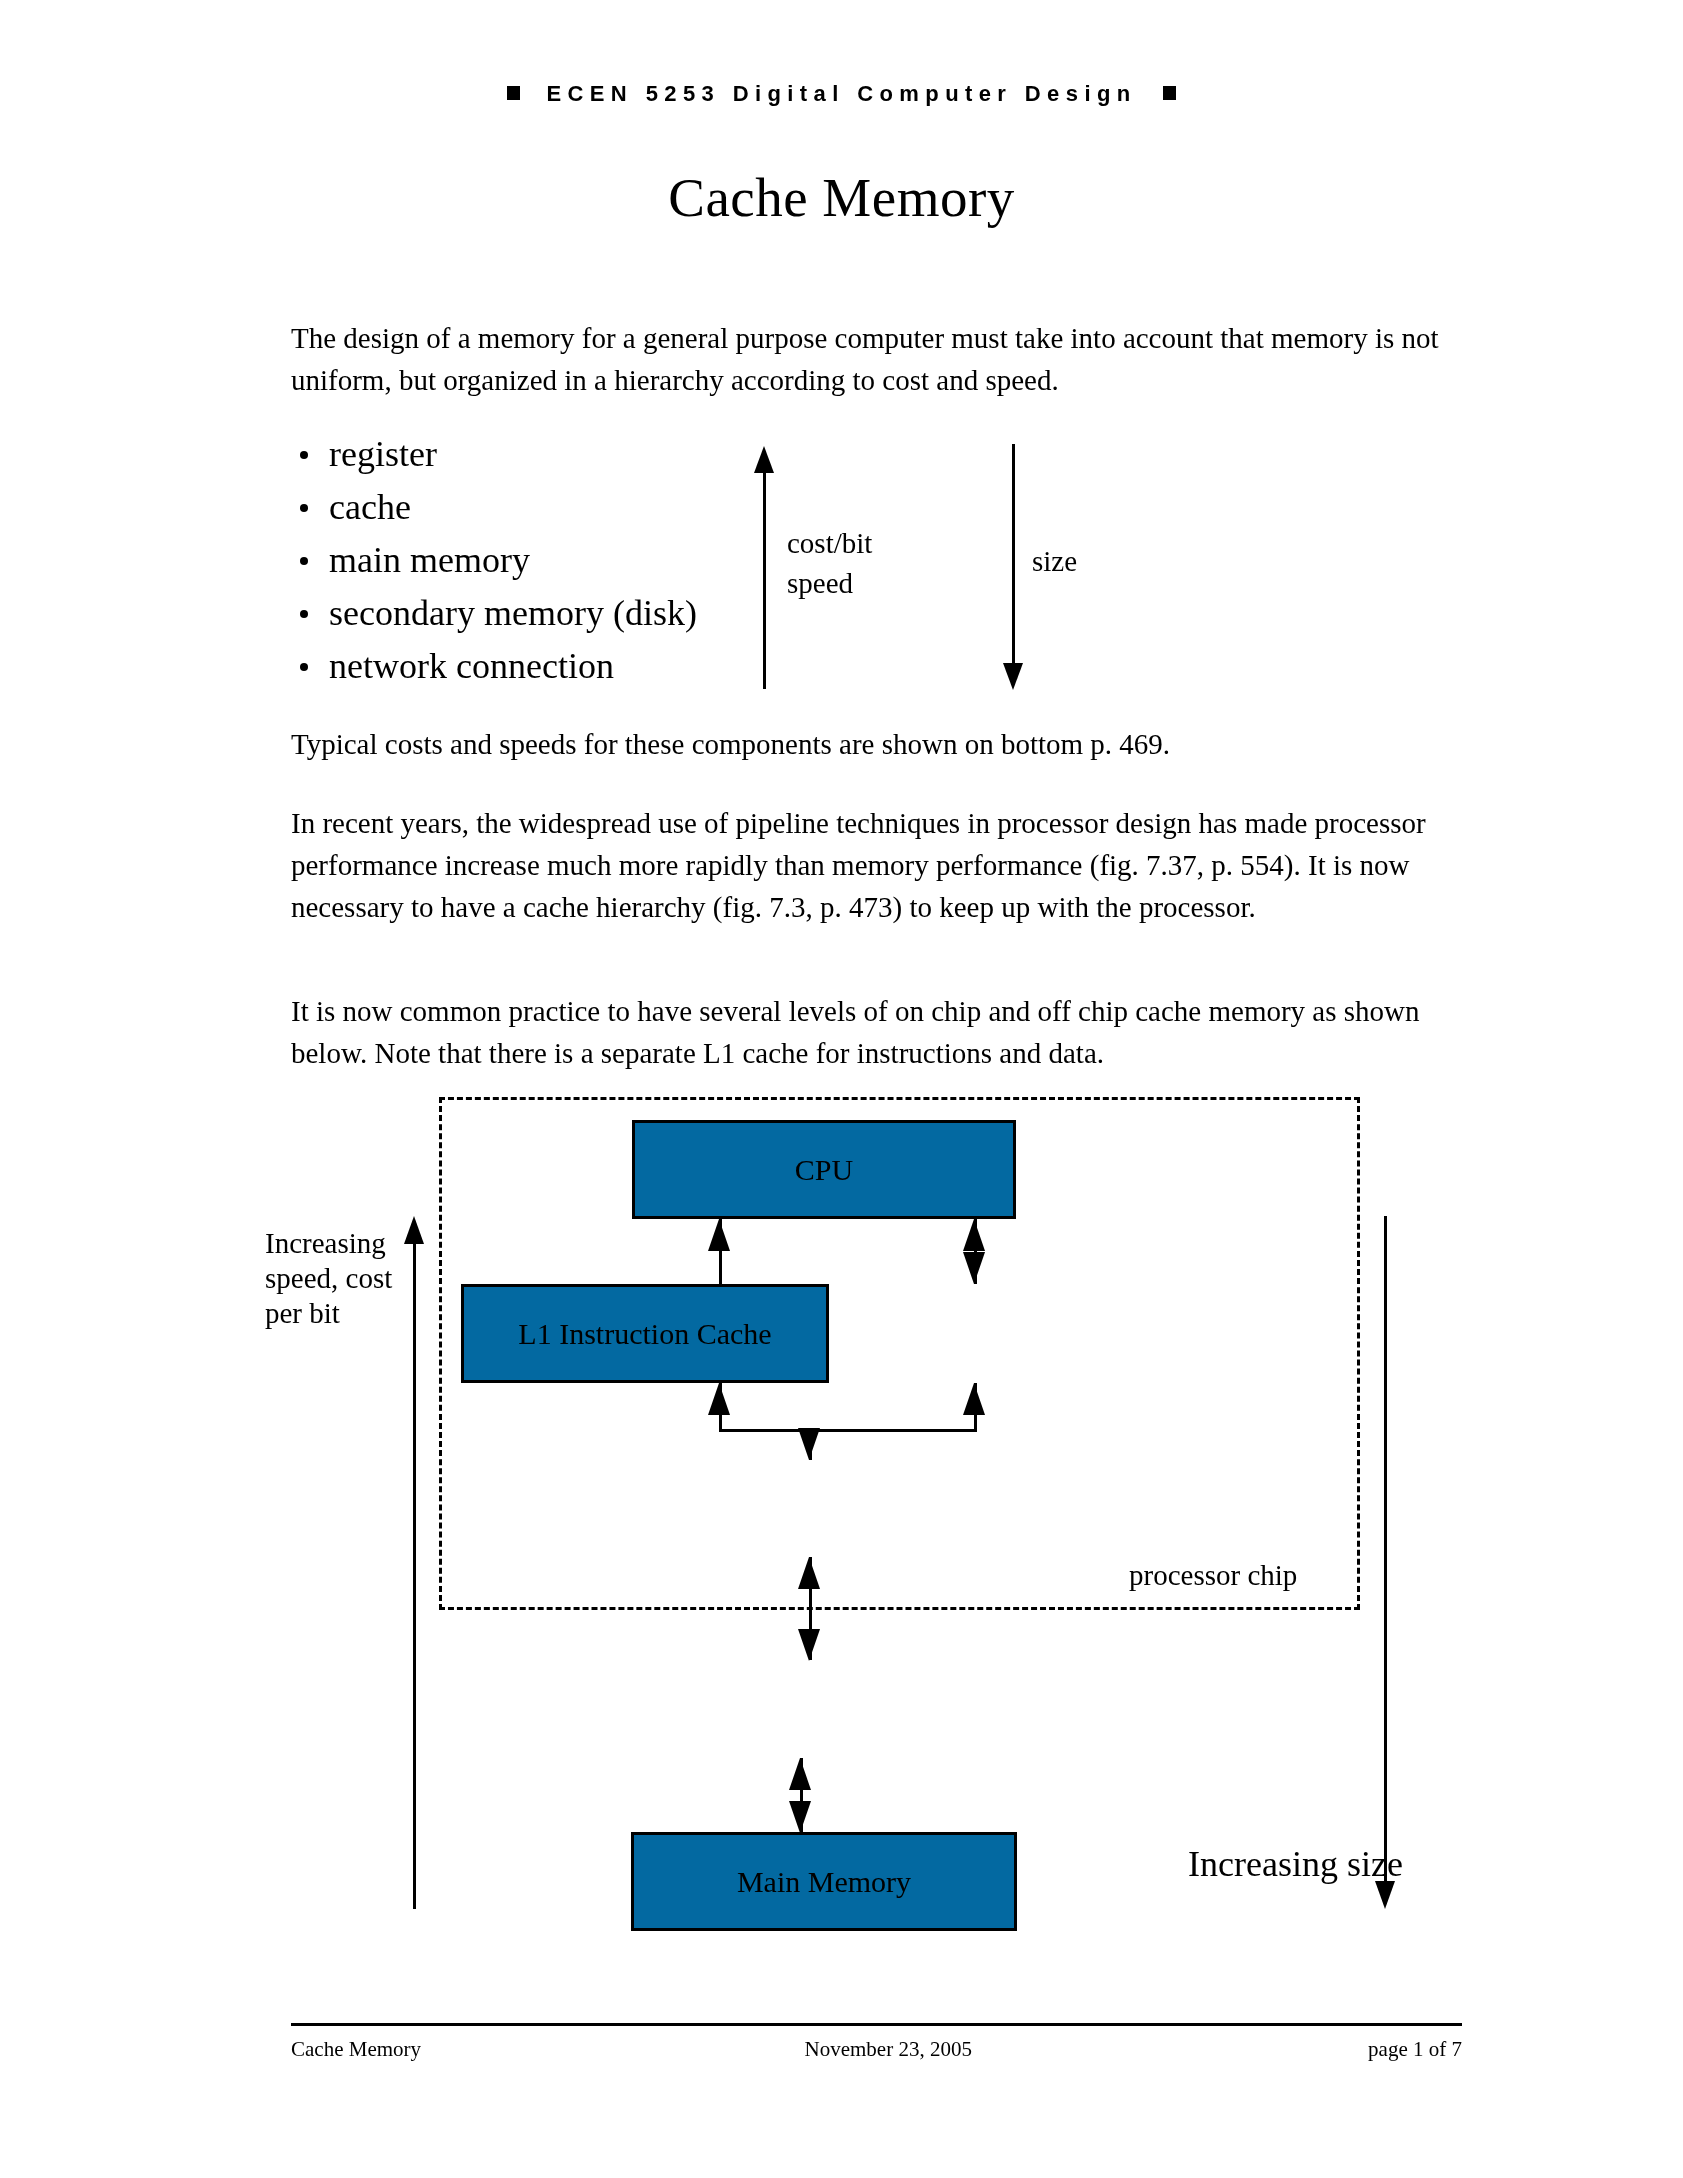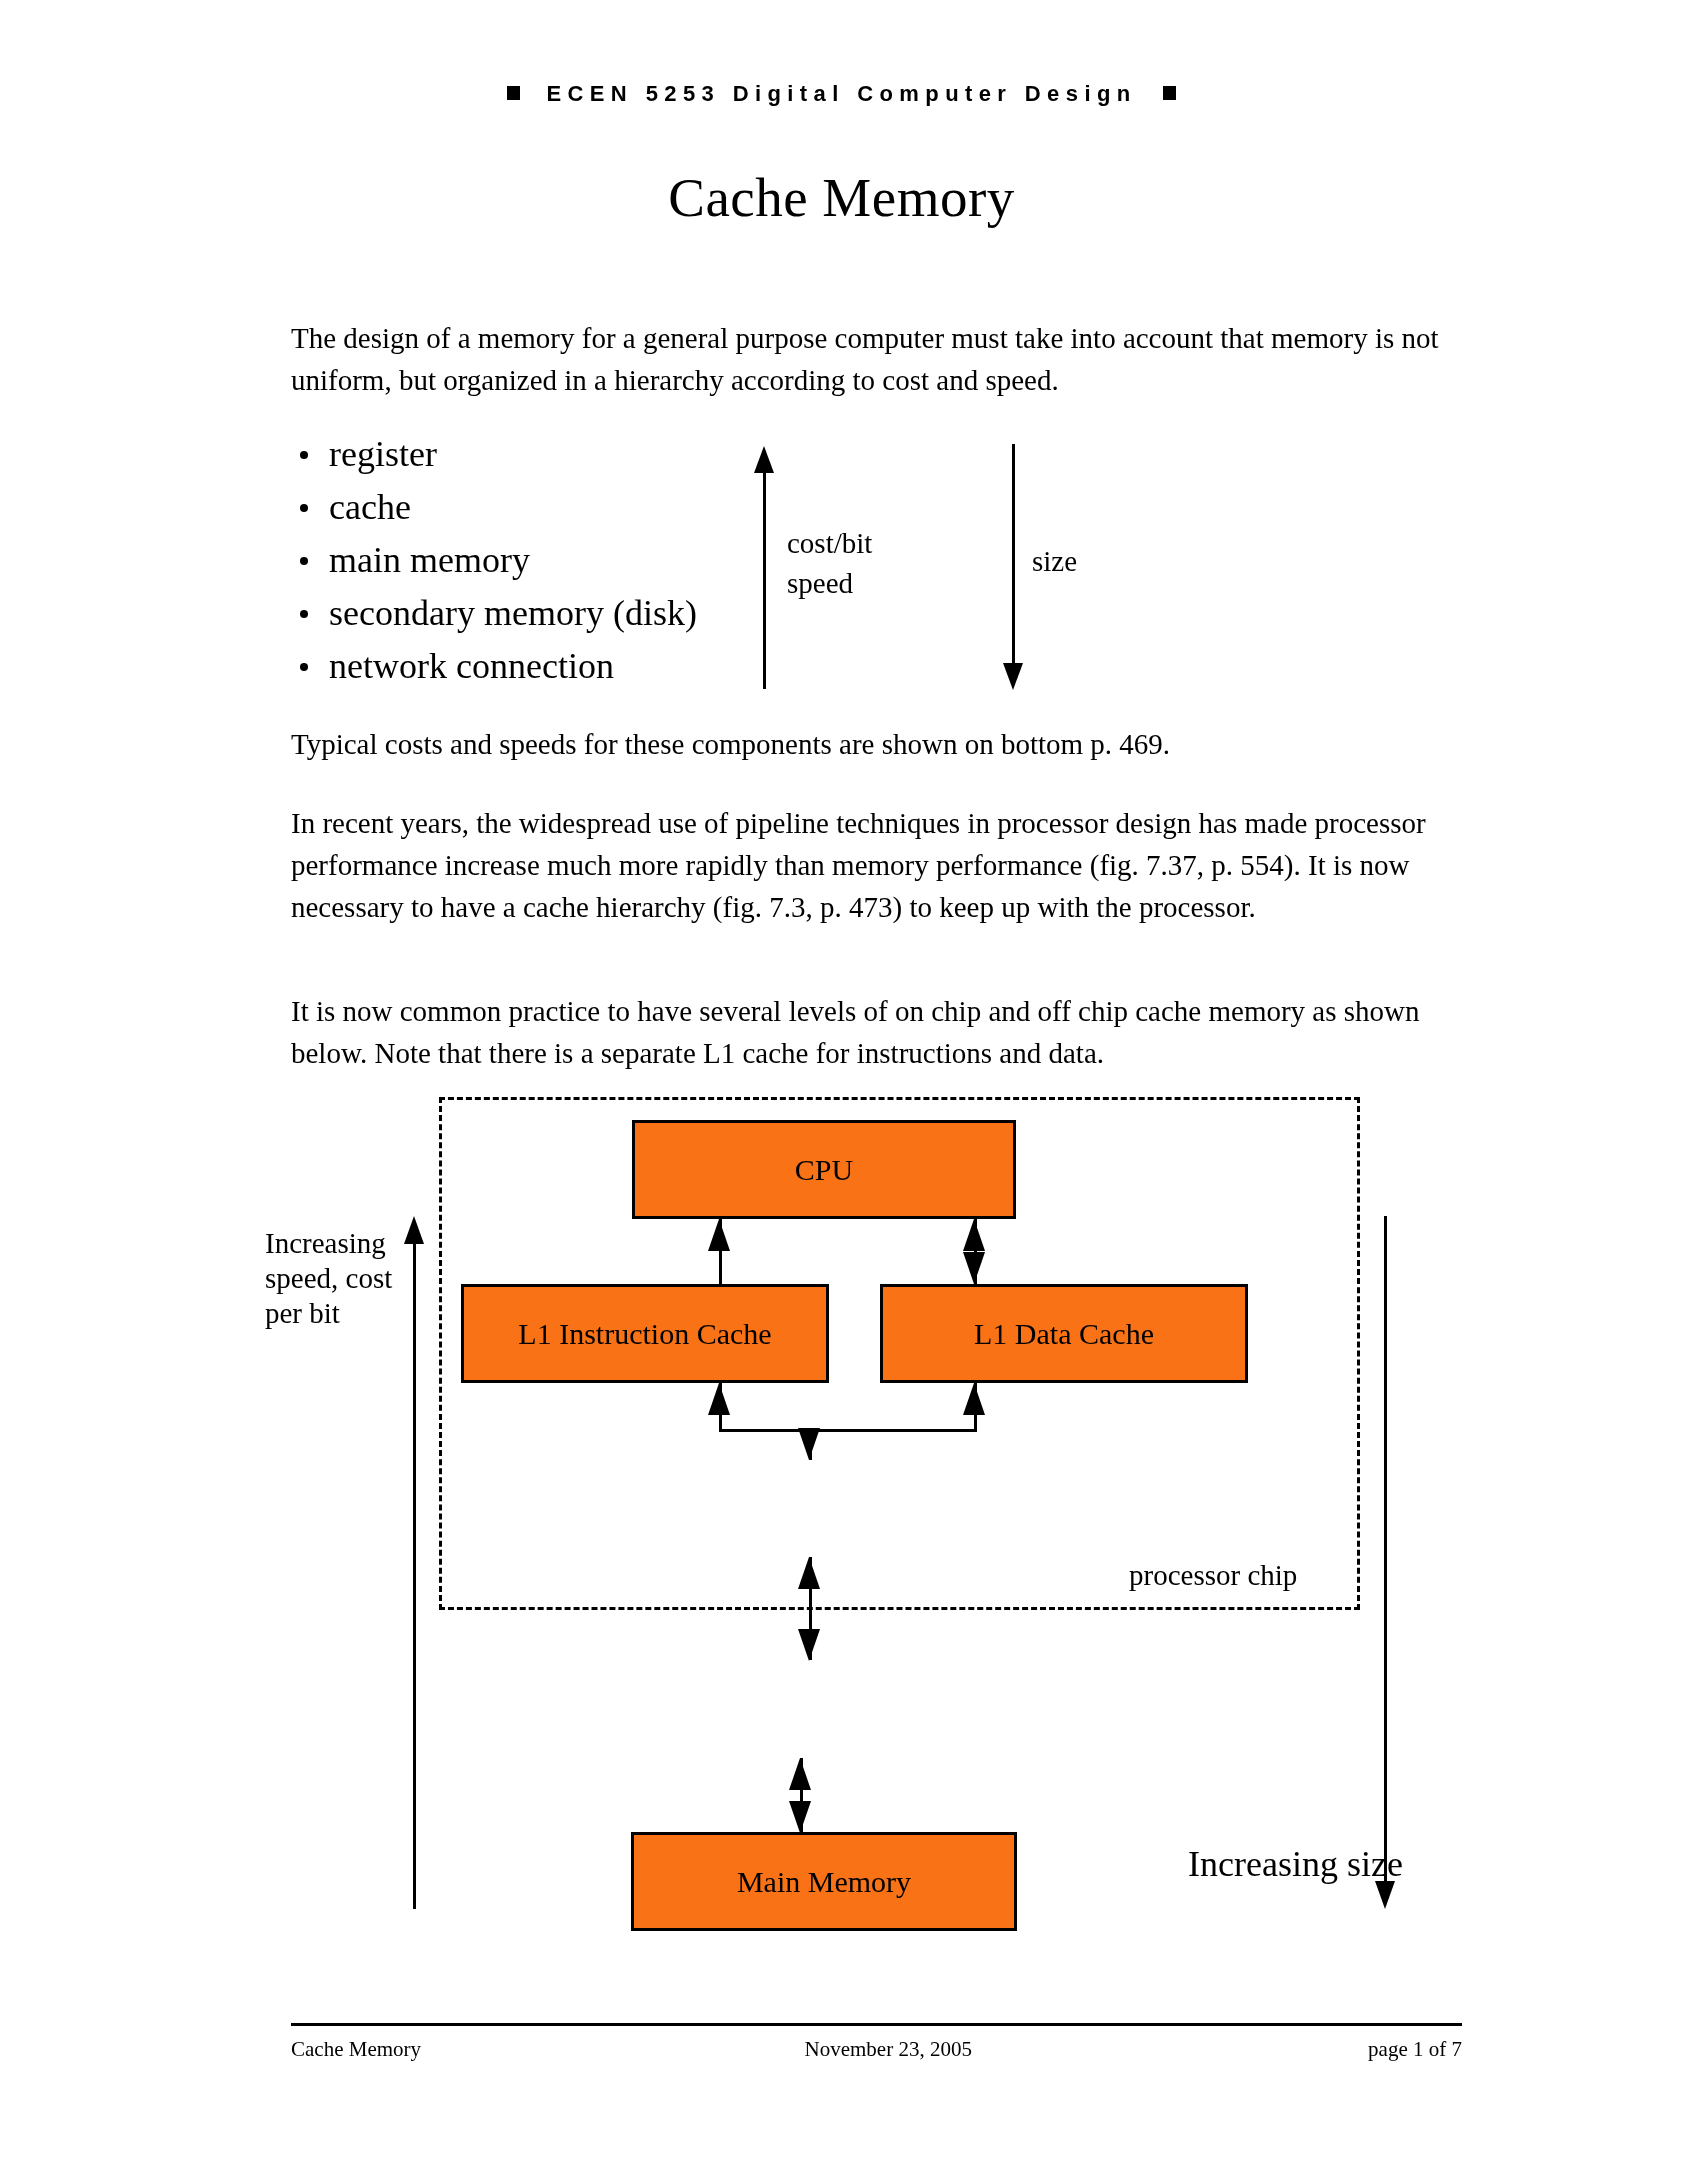--- a/index.html
+++ b/index.html
@@ -157,21 +157,21 @@
     position: absolute;
     left: 1129px;
     top: 1559px;
     font-size: 29px;
   }
 
   .blk {
     position: absolute;
     border: 3px solid #000;
     box-sizing: border-box;
-    background: #f97316;
+    background: #0369a1;
     display: flex;
     align-items: center;
     justify-content: center;
     font-size: 30px;
     text-align: center;
   }
   .blk-cpu     { left: 632px;  top: 1120px; width: 384px; height: 99px; }
   .blk-l1i     { left: 461px;  top: 1284px; width: 368px; height: 99px; }
   .blk-l1d     { left: 880px;  top: 1284px; width: 368px; height: 99px; }
   .blk-l2      { left: 676px;  top: 1458px; width: 269px; height: 99px; }
@@ -312,23 +312,20 @@
 
   <div class="chip-border"></div>
   <div class="chip-label">processor chip</div>
 
   <div class="blk blk-cpu">
     <span>CPU</span>
   </div>
   <div class="blk blk-l1i">
     <span>L1 Instruction Cache</span>
   </div>
-  <div class="blk blk-l1d">
-    <span>L1 Data Cache</span>
-  </div>
   <div class="blk blk-mm">
     <span>Main Memory</span>
   </div>
 
   <div>
     <div class="vline" style="left:719px; top:1219px; height:65px;"></div>
     <div class="head-up" style="left:708px; top:1219px;"></div>
   </div>
 
   <div>

